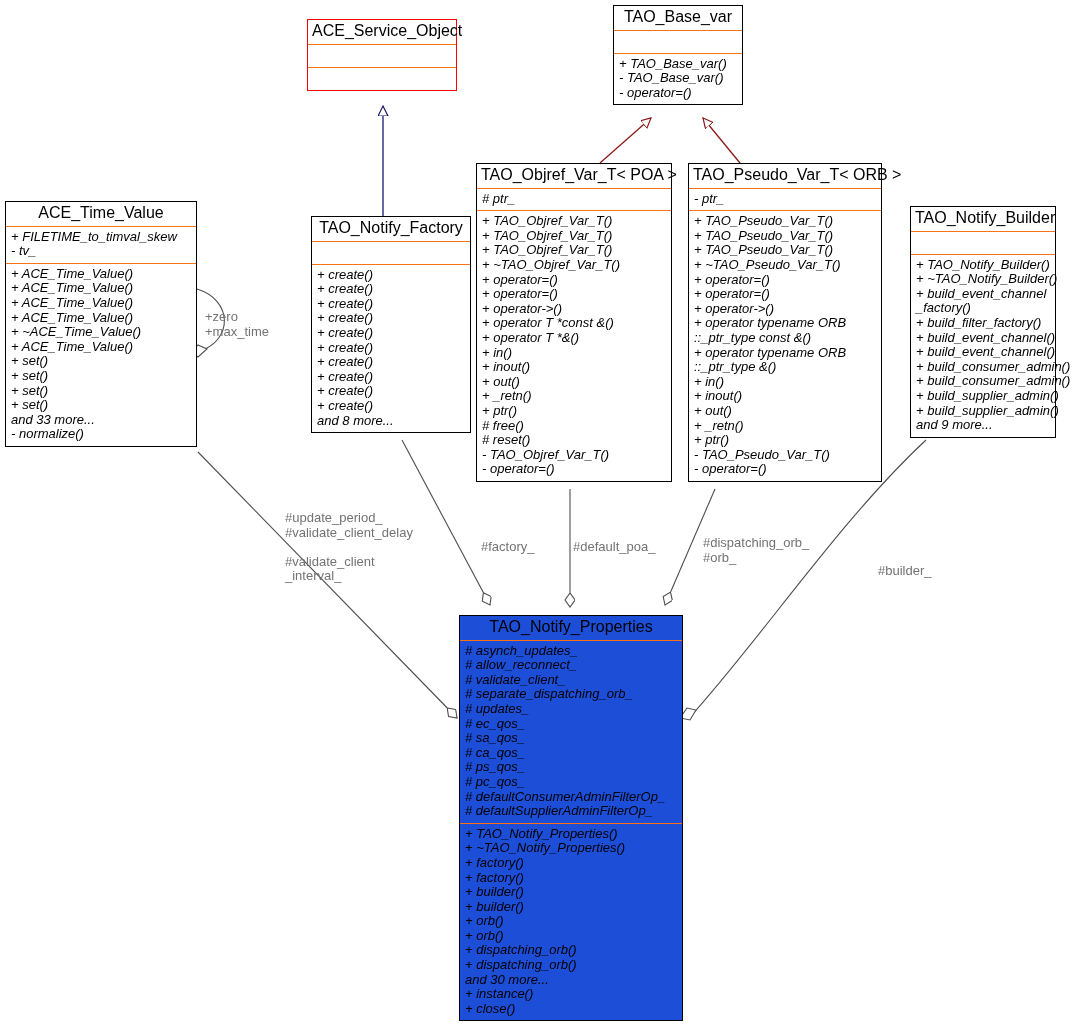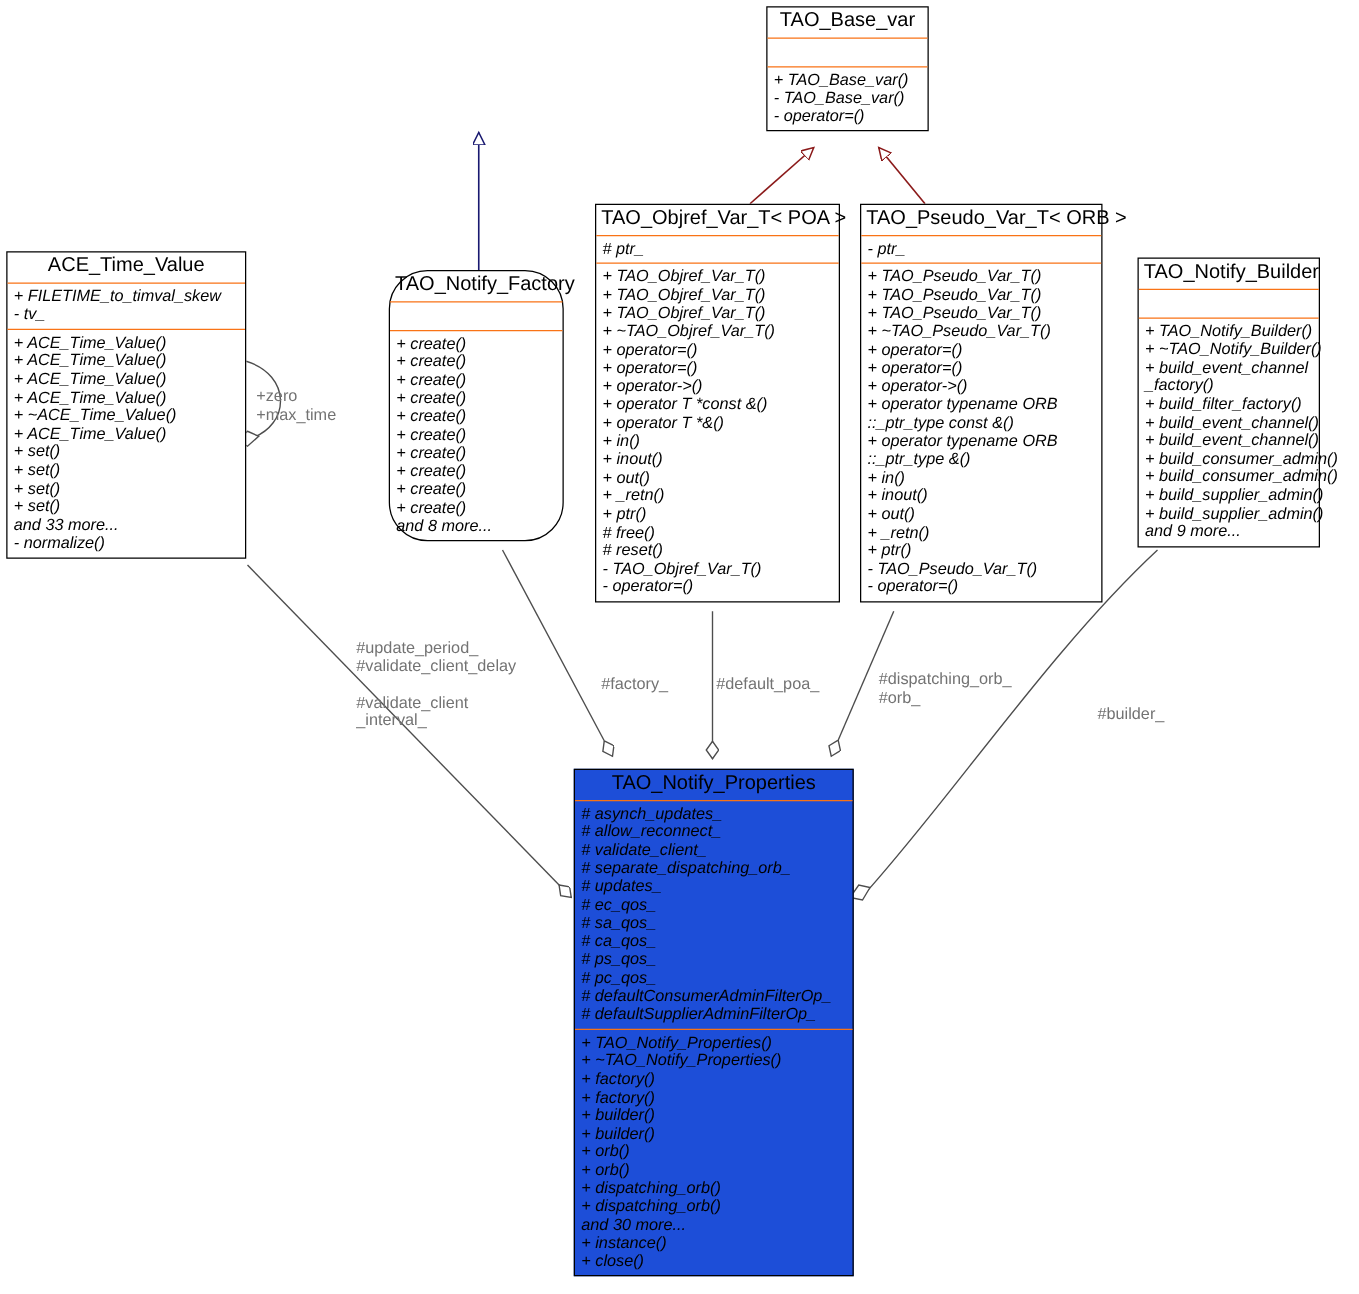--- a/index.html
+++ b/index.html
@@ -102,20 +102,25 @@
     <line x1="402" y1="440" x2="490" y2="605" stroke="#4d4d4d" stroke-width="1.1" marker-end="url(#diamond-gray)"></line>
 
     <line x1="570" y1="489" x2="570" y2="607" stroke="#4d4d4d" stroke-width="1.1" marker-end="url(#diamond-gray)"></line>
 
     <line x1="715" y1="489" x2="665" y2="605" stroke="#4d4d4d" stroke-width="1.1" marker-end="url(#diamond-gray)"></line>
 
     <path d="M926,440 C840,520 760,640 690,717" fill="none" stroke="#4d4d4d" stroke-width="1.1"></path>
     <path d="M696,710 L690,720 L680,718 L687,708 z" fill="#ffffff" stroke="#4d4d4d" stroke-width="1.1"></path>
   </svg>
 
+  <div class="uml-box danger" style="left:307px; top:19px; width:150px;">
+    <div class="uml-title">ACE_Service_Object</div>
+    <div class="uml-compartment empty uml-sep"></div>
+    <div class="uml-compartment empty uml-sep"></div>
+  </div>
 
   <div class="uml-box" style="left:613px; top:5px; width:130px;">
     <div class="uml-title">TAO_Base_var</div>
     <div class="uml-compartment empty uml-sep"></div>
     <div class="uml-compartment uml-sep">
         <div class="uml-row">+ TAO_Base_var()</div>
         <div class="uml-row">- TAO_Base_var()</div>
         <div class="uml-row">- operator=()</div>
       </div>
   </div>
@@ -135,21 +140,21 @@
         <div class="uml-row">+ ACE_Time_Value()</div>
         <div class="uml-row">+ set()</div>
         <div class="uml-row">+ set()</div>
         <div class="uml-row">+ set()</div>
         <div class="uml-row">+ set()</div>
         <div class="uml-row">and 33 more...</div>
         <div class="uml-row">- normalize()</div>
       </div>
   </div>
 
-  <div class="uml-box" style="left:311px; top:216px; width:140px;border-radius:31px;">
+  <div class="uml-box" style="left:311px; top:216px; width:160px;">
     <div class="uml-title">TAO_Notify_Factory</div>
     <div class="uml-compartment empty uml-sep"></div>
     <div class="uml-compartment uml-sep">
         <div class="uml-row">+ create()</div>
         <div class="uml-row">+ create()</div>
         <div class="uml-row">+ create()</div>
         <div class="uml-row">+ create()</div>
         <div class="uml-row">+ create()</div>
         <div class="uml-row">+ create()</div>
         <div class="uml-row">+ create()</div>

